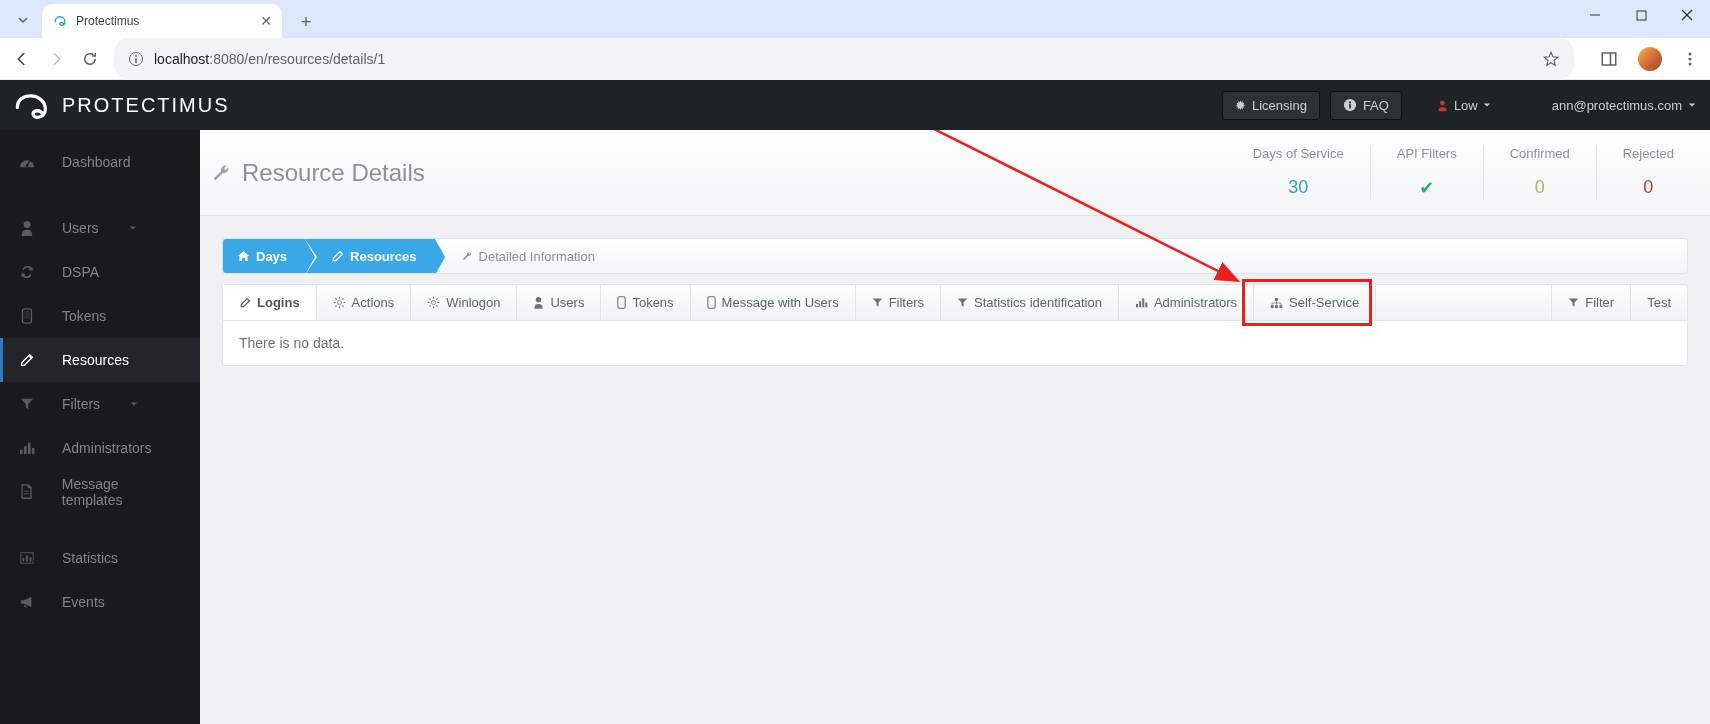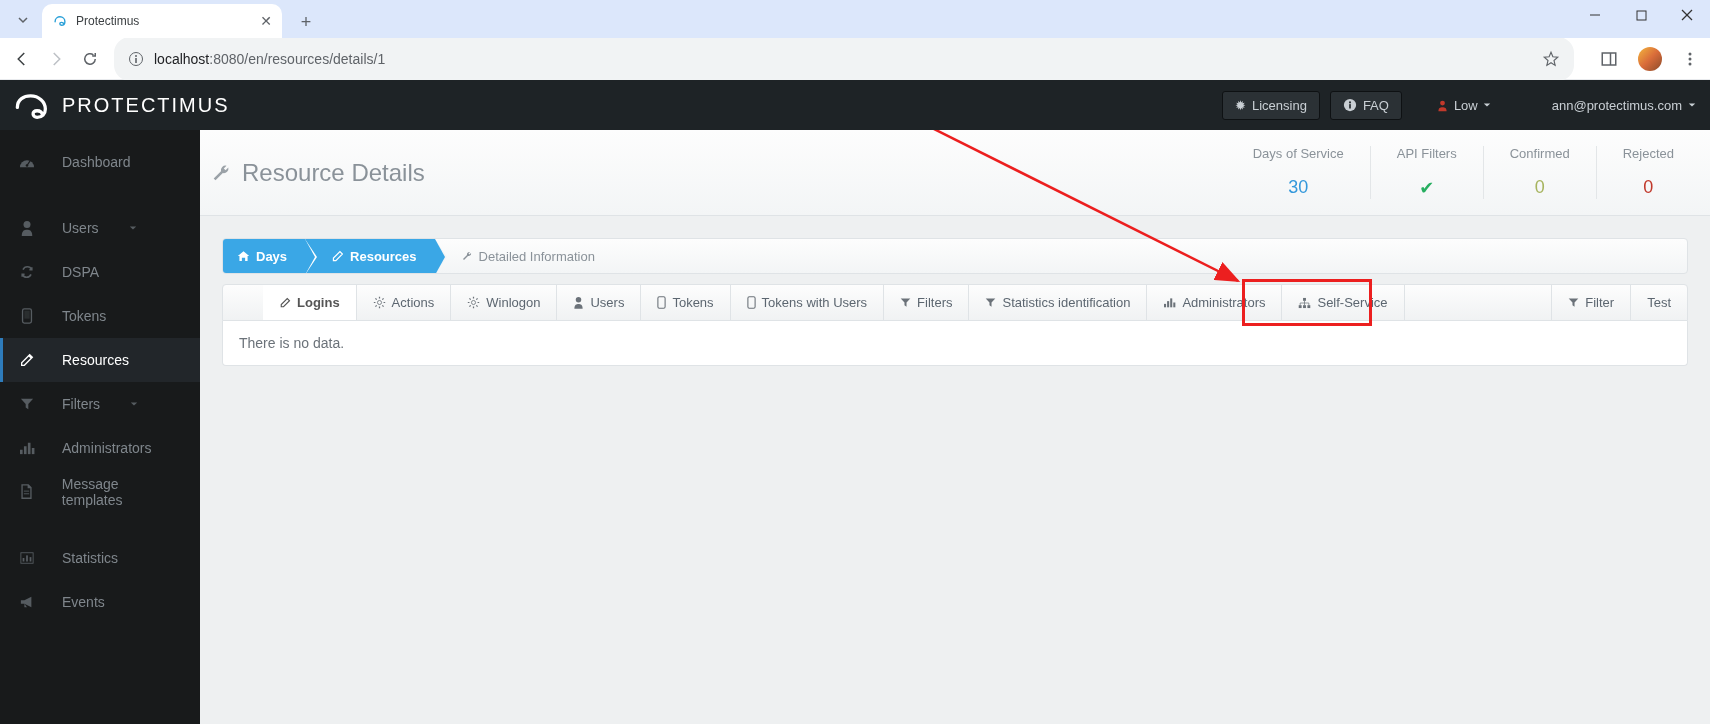--- a/index.html
+++ b/index.html
@@ -58,21 +58,21 @@
 .crumb { height: 100%; display: flex; align-items: center; padding: 0 18px 0 14px; font-size: 13px; position: relative; gap: 6px; }
 .crumb.blue { background: #3aa7e6; color: #fff; font-weight: 600; }
 .crumb.blue::after { content: ""; position: absolute; right: -10px; top: 0; border-left: 10px solid #3aa7e6; border-top: 18px solid transparent; border-bottom: 18px solid transparent; z-index: 2; }
 .crumb.blue::before { content: ""; position: absolute; right: -12px; top: 0; border-left: 12px solid #fff; border-top: 18px solid transparent; border-bottom: 18px solid transparent; z-index: 1; }
 .crumb.blue2 { background: #3aa7e6; color: #fff; font-weight: 600; padding-left: 26px; }
 .crumb.blue2::after { content: ""; position: absolute; right: -10px; top: 0; border-left: 10px solid #3aa7e6; border-top: 18px solid transparent; border-bottom: 18px solid transparent; z-index: 2; }
 .crumb.blue2::before { content: ""; position: absolute; right: -12px; top: 0; border-left: 12px solid #f3f5f6; border-top: 18px solid transparent; border-bottom: 18px solid transparent; z-index: 1; }
 .crumb.gray { color: #8a9299; padding-left: 26px; }
 
 .tabs-row-wrap { padding: 0 22px; position: relative; }
-.tabs-row { display: flex; border: 1px solid #dfe3e6; border-radius: 4px 4px 0 0; background: linear-gradient(#fdfdfd,#f0f2f3); padding-left: 40px; }
+.tabs-row { display: flex; border: 1px solid #dfe3e6; border-radius: 4px 4px 0 0; background: linear-gradient(#fdfdfd,#f0f2f3); }
 .tabx { border-right: 1px solid #dfe3e6; padding: 10px 16px; font-size: 13px; color: #5c6670; display: flex; align-items: center; gap: 6px; white-space: nowrap; }
 .tabx.active { background: #fff; font-weight: 600; color: #555; }
 .tabx:last-child { border-right: none; }
 .spacer { flex: 1; }
 .red-box { position: absolute; border: 3px solid #ec1f1f; pointer-events: none; }
 .red-arrow { position: absolute; pointer-events: none; }
 
 .content-panel { margin: 0 22px 22px 22px; border: 1px solid #dfe3e6; border-top: none; background: #fff; padding: 14px 16px; color: #6b7279; font-size: 14px; border-radius: 0 0 4px 4px; }
 
 svg { display: block; }
@@ -418,21 +418,21 @@
                 </svg>
               </span>
             <span>Tokens</span>
           </div>
           <div class="tabx">
             <span>
                 <svg width="9" height="13" viewBox="0 0 12 18">
                   <rect x="1" y="1" width="10" height="16" rx="2" stroke="#6b7279" stroke-width="1.5" fill="none"></rect>
                 </svg>
               </span>
-            <span>Tokens with Users</span>
+            <span>Message with Users</span>
           </div>
           <div class="tabx">
             <span>
                 <svg width="11" height="11" viewBox="0 0 16 16">
                   <path d="M1 2 L15 2 L9.5 8 L9.5 14 L6.5 12 L6.5 8 Z" fill="#6b7279"></path>
                 </svg>
               </span>
             <span>Filters</span>
           </div>
           <div class="tabx">

